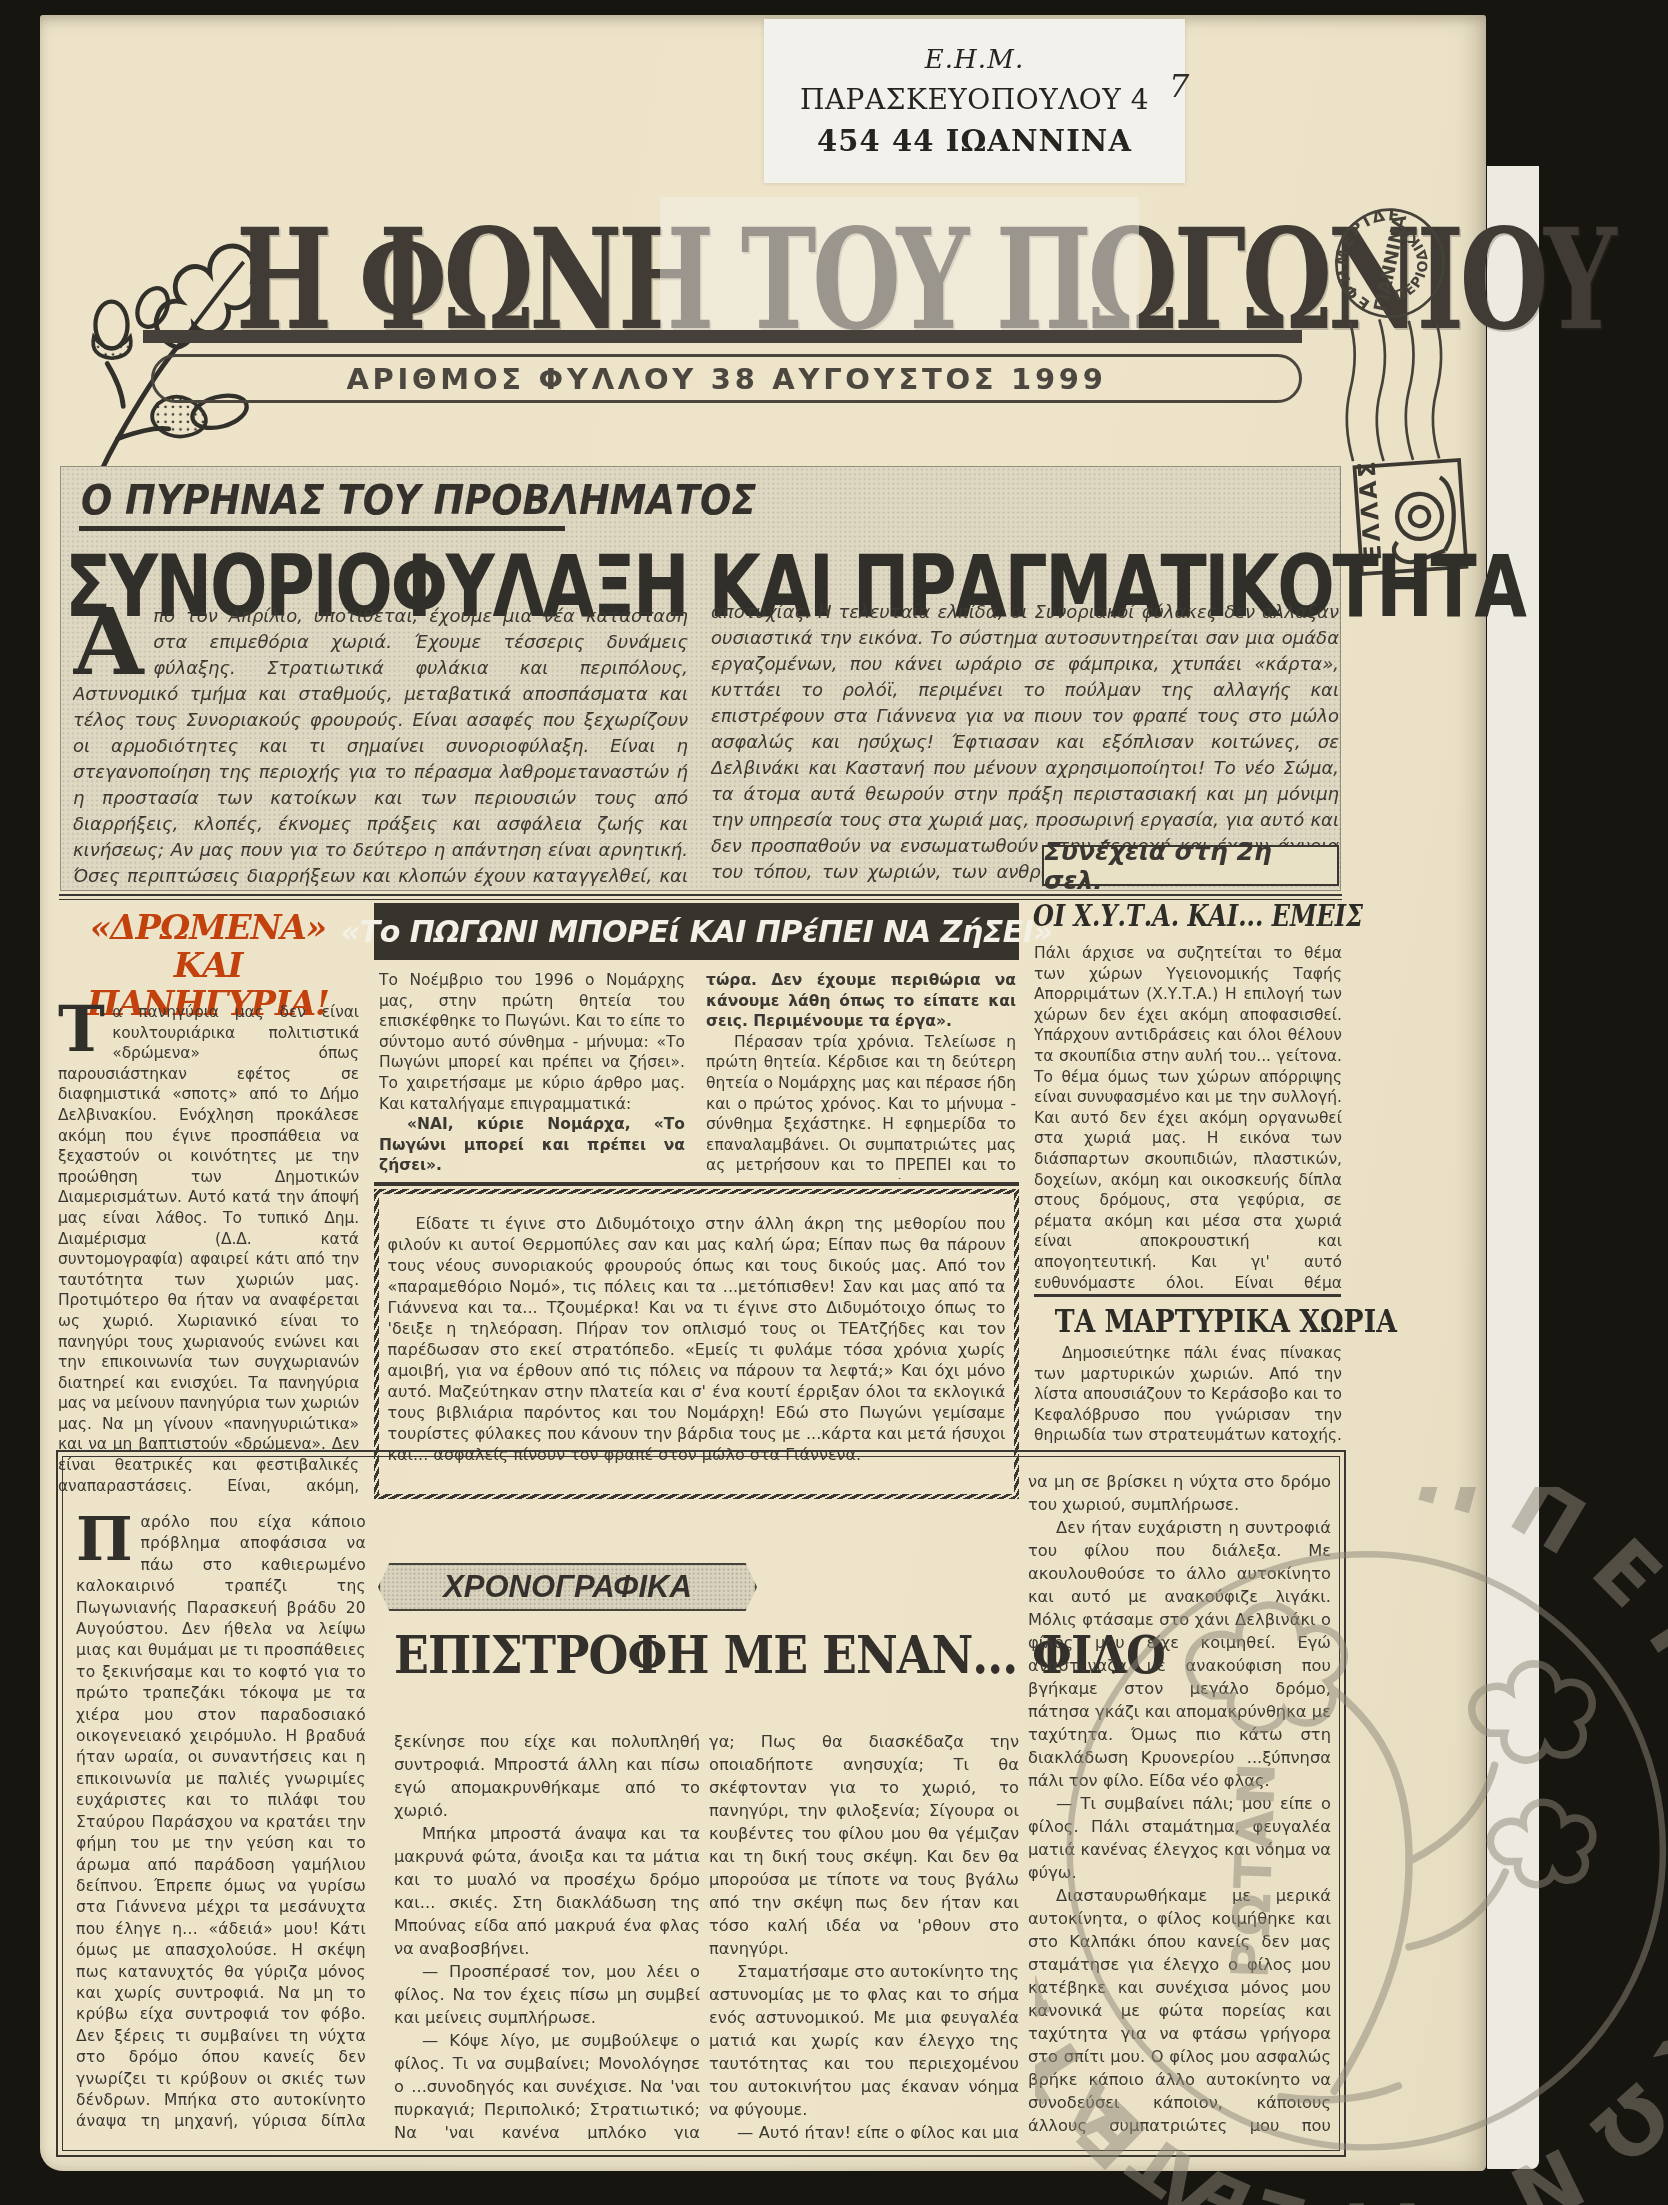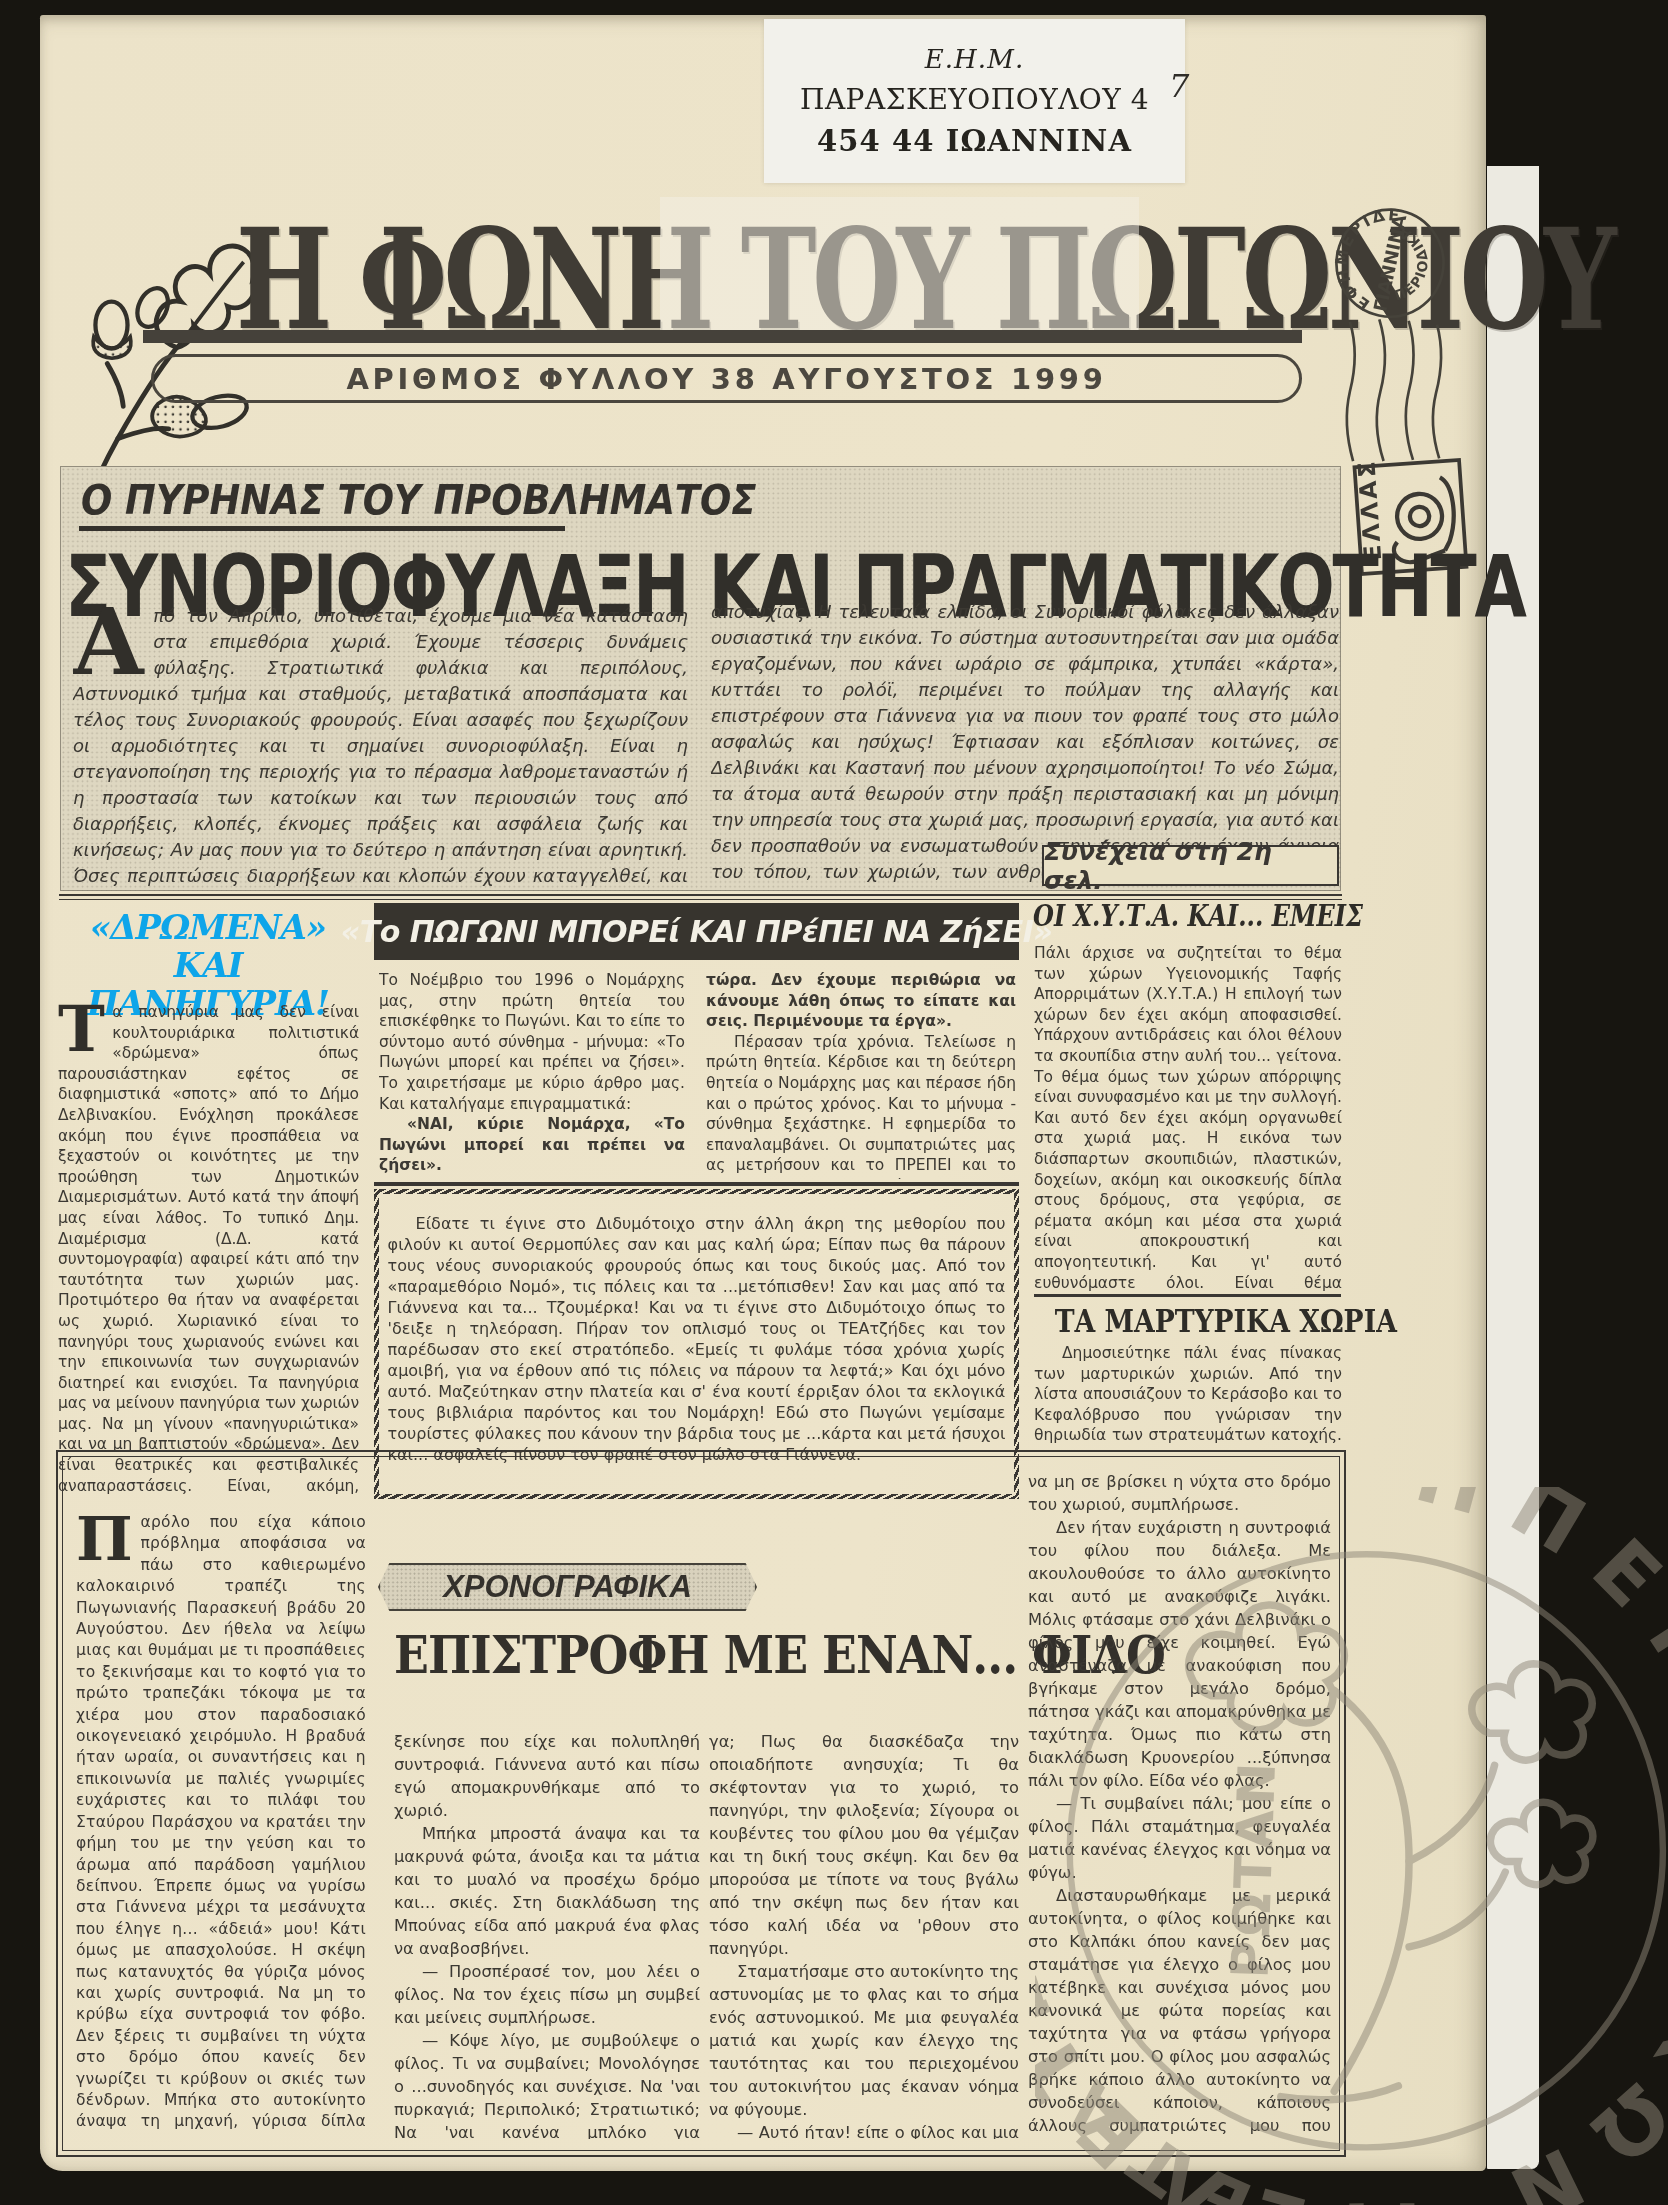--- a/index.html
+++ b/index.html
@@ -60,21 +60,21 @@
               border-top:2.7px solid #3a3733; border-bottom:1.6px solid #3a3733; }
 
   
   .bodytext { font-size:15.5px; line-height:20.6px; text-align:justify; color:#3c3933; }
   .bodytext p { text-indent:28px; }
   .bodytext p.noind { text-indent:0; }
   .bold { font-weight:700; }
 
   #dromena-title { left:56px; top:908px; width:304px; text-align:center;
         font-family:"DejaVu Serif", serif; font-weight:700; font-style:italic;
-        font-size:34px; line-height:1.12; letter-spacing:-1.1px; color:#0ea5e9; }
+        font-size:34px; line-height:1.12; letter-spacing:-1.1px; color:#c2410c; }
   #dromena-body { left:58px; top:1002px; width:301px; height:493px; overflow:hidden;
                   letter-spacing:-0.1px; }
   #dromena-body .dropcap { font-size:63px; margin:3.2px 7.5px 0 0; }
 
   #pogoni-banner { left:374px; top:903px; width:645px; height:57px; background:#37342e;
         color:#f3f0e5; display:flex; align-items:center; justify-content:center;
         font-weight:700; font-style:italic; font-size:30px; letter-spacing:-0.5px; white-space:nowrap; }
   #pogoni-col1 { left:379px; top:970px; width:306px; height:209px; overflow:hidden; }
   #pogoni-col2 { left:706px; top:970px; width:310px; height:209px; overflow:hidden; }
   #pogoni-rule { left:374px; top:1182px; width:645px; height:3.7px; background:#3a3733; }
@@ -255,21 +255,21 @@
     <span class="dropcap">Π</span><span>αρόλο που είχα κάποιο πρόβλημα αποφάσισα να πάω στο καθιερωμένο καλοκαιρινό τραπέζι της Πωγωνιανής Παρασκευή βράδυ 20 Αυγούστου. Δεν ήθελα να λείψω μιας και θυμάμαι με τι προσπάθειες το ξεκινήσαμε και το κοφτό για το πρώτο τραπεζάκι τόκοψα με τα χιέρα μου στον παραδοσιακό οικογενειακό χειρόμυλο. Η βραδυά ήταν ωραία, οι συναντήσεις και η επικοινωνία με παλιές γνωριμίες ευχάριστες και το πιλάφι του Σταύρου Παράσχου να κρατάει την φήμη του με την γεύση και το άρωμα από παράδοση γαμήλιου δείπνου. Έπρεπε όμως να γυρίσω στα Γιάννενα μέχρι τα μεσάνυχτα που έληγε η... «άδειά» μου! Κάτι όμως με απασχολούσε. Η σκέψη πως κατανυχτός θα γύριζα μόνος και χωρίς συντροφιά. Να μη το κρύβω είχα συντροφιά τον φόβο. Δεν ξέρεις τι συμβαίνει τη νύχτα στο δρόμο όπου κανείς δεν γνωρίζει τι κρύβουν οι σκιές των δένδρων. Μπήκα στο αυτοκίνητο άναψα τη μηχανή, γύρισα δίπλα στον αόρατο... φίλο και τον ρώτησα:</span>
     
     
     
   </div>
 
   <div class="abs" id="chrono-banner">ΧΡΟΝΟΓΡΑΦΙΚΑ</div>
   <div class="abs" id="chrono-headline">ΕΠΙΣΤΡΟΦΗ ΜΕ ΕΝΑΝ... ΦΙΛΟ</div>
 
   <div class="abs chrono-col" id="chrono-col1">
-    <p class="noind">ξεκίνησε που είχε και πολυπληθή συντροφιά. Γιάννενα αυτό και πίσω εγώ απομακρυνθήκαμε από το χωριό.</p>
+    <p class="noind">ξεκίνησε που είχε και πολυπληθή συντροφιά. Μπροστά άλλη και πίσω εγώ απομακρυνθήκαμε από το χωριό.</p>
     <p>Μπήκα μπροστά άναψα και τα μακρυνά φώτα, άνοιξα και τα μάτια και το μυαλό να προσέχω δρόμο και... σκιές. Στη διακλάδωση της Μπούνας είδα από μακρυά ένα φλας να αναβοσβήνει.</p>
     <p>— Προσπέρασέ τον, μου λέει ο φίλος. Να τον έχεις πίσω μη συμβεί και μείνεις συμπλήρωσε.</p>
     <p>— Κόψε λίγο, με συμβούλεψε ο φίλος. Τι να συμβαίνει; Μονολόγησε ο ...συνοδηγός και συνέχισε. Να 'ναι πυρκαγιά; Περιπολικό; Στρατιωτικό; Να 'ναι κανένα μπλόκο για Αλβανούς; Λαθρομετανάστες, λαθρέμποροι, χασίς, ζώα, καλάσνικοφ;</p>
 
   </div>
   <div class="abs chrono-col" id="chrono-col2">
     <p class="noind">γα; Πως θα διασκέδαζα την οποιαδήποτε ανησυχία; Τι θα σκέφτονταν για το χωριό, το πανηγύρι, την φιλοξενία; Σίγουρα οι κουβέντες του φίλου μου θα γέμιζαν και τη δική τους σκέψη. Και δεν θα μπορούσα με τίποτε να τους βγάλω από την σκέψη πως δεν ήταν και τόσο καλή ιδέα να 'ρθουν στο πανηγύρι.</p>
     <p>Σταματήσαμε στο αυτοκίνητο της αστυνομίας με το φλας και το σήμα ενός αστυνομικού. Με μια φευγαλέα ματιά και χωρίς καν έλεγχο της ταυτότητας και του περιεχομένου του αυτοκινήτου μας έκαναν νόημα να φύγουμε.</p>
     <p>— Αυτό ήταν! είπε ο φίλος και μια ανακούφιση αισθανθήκαμε και οι... δυό. Αμέσως μετά σκέφτηκα. Με τέτοιο έλεγχο πως να μη περάσουν λαθρομετανάστες, χασίσια και όπλα; Φαίνεται πως κι ο φίλος μού σκέφτηκε τα ίδια.</p>
 

